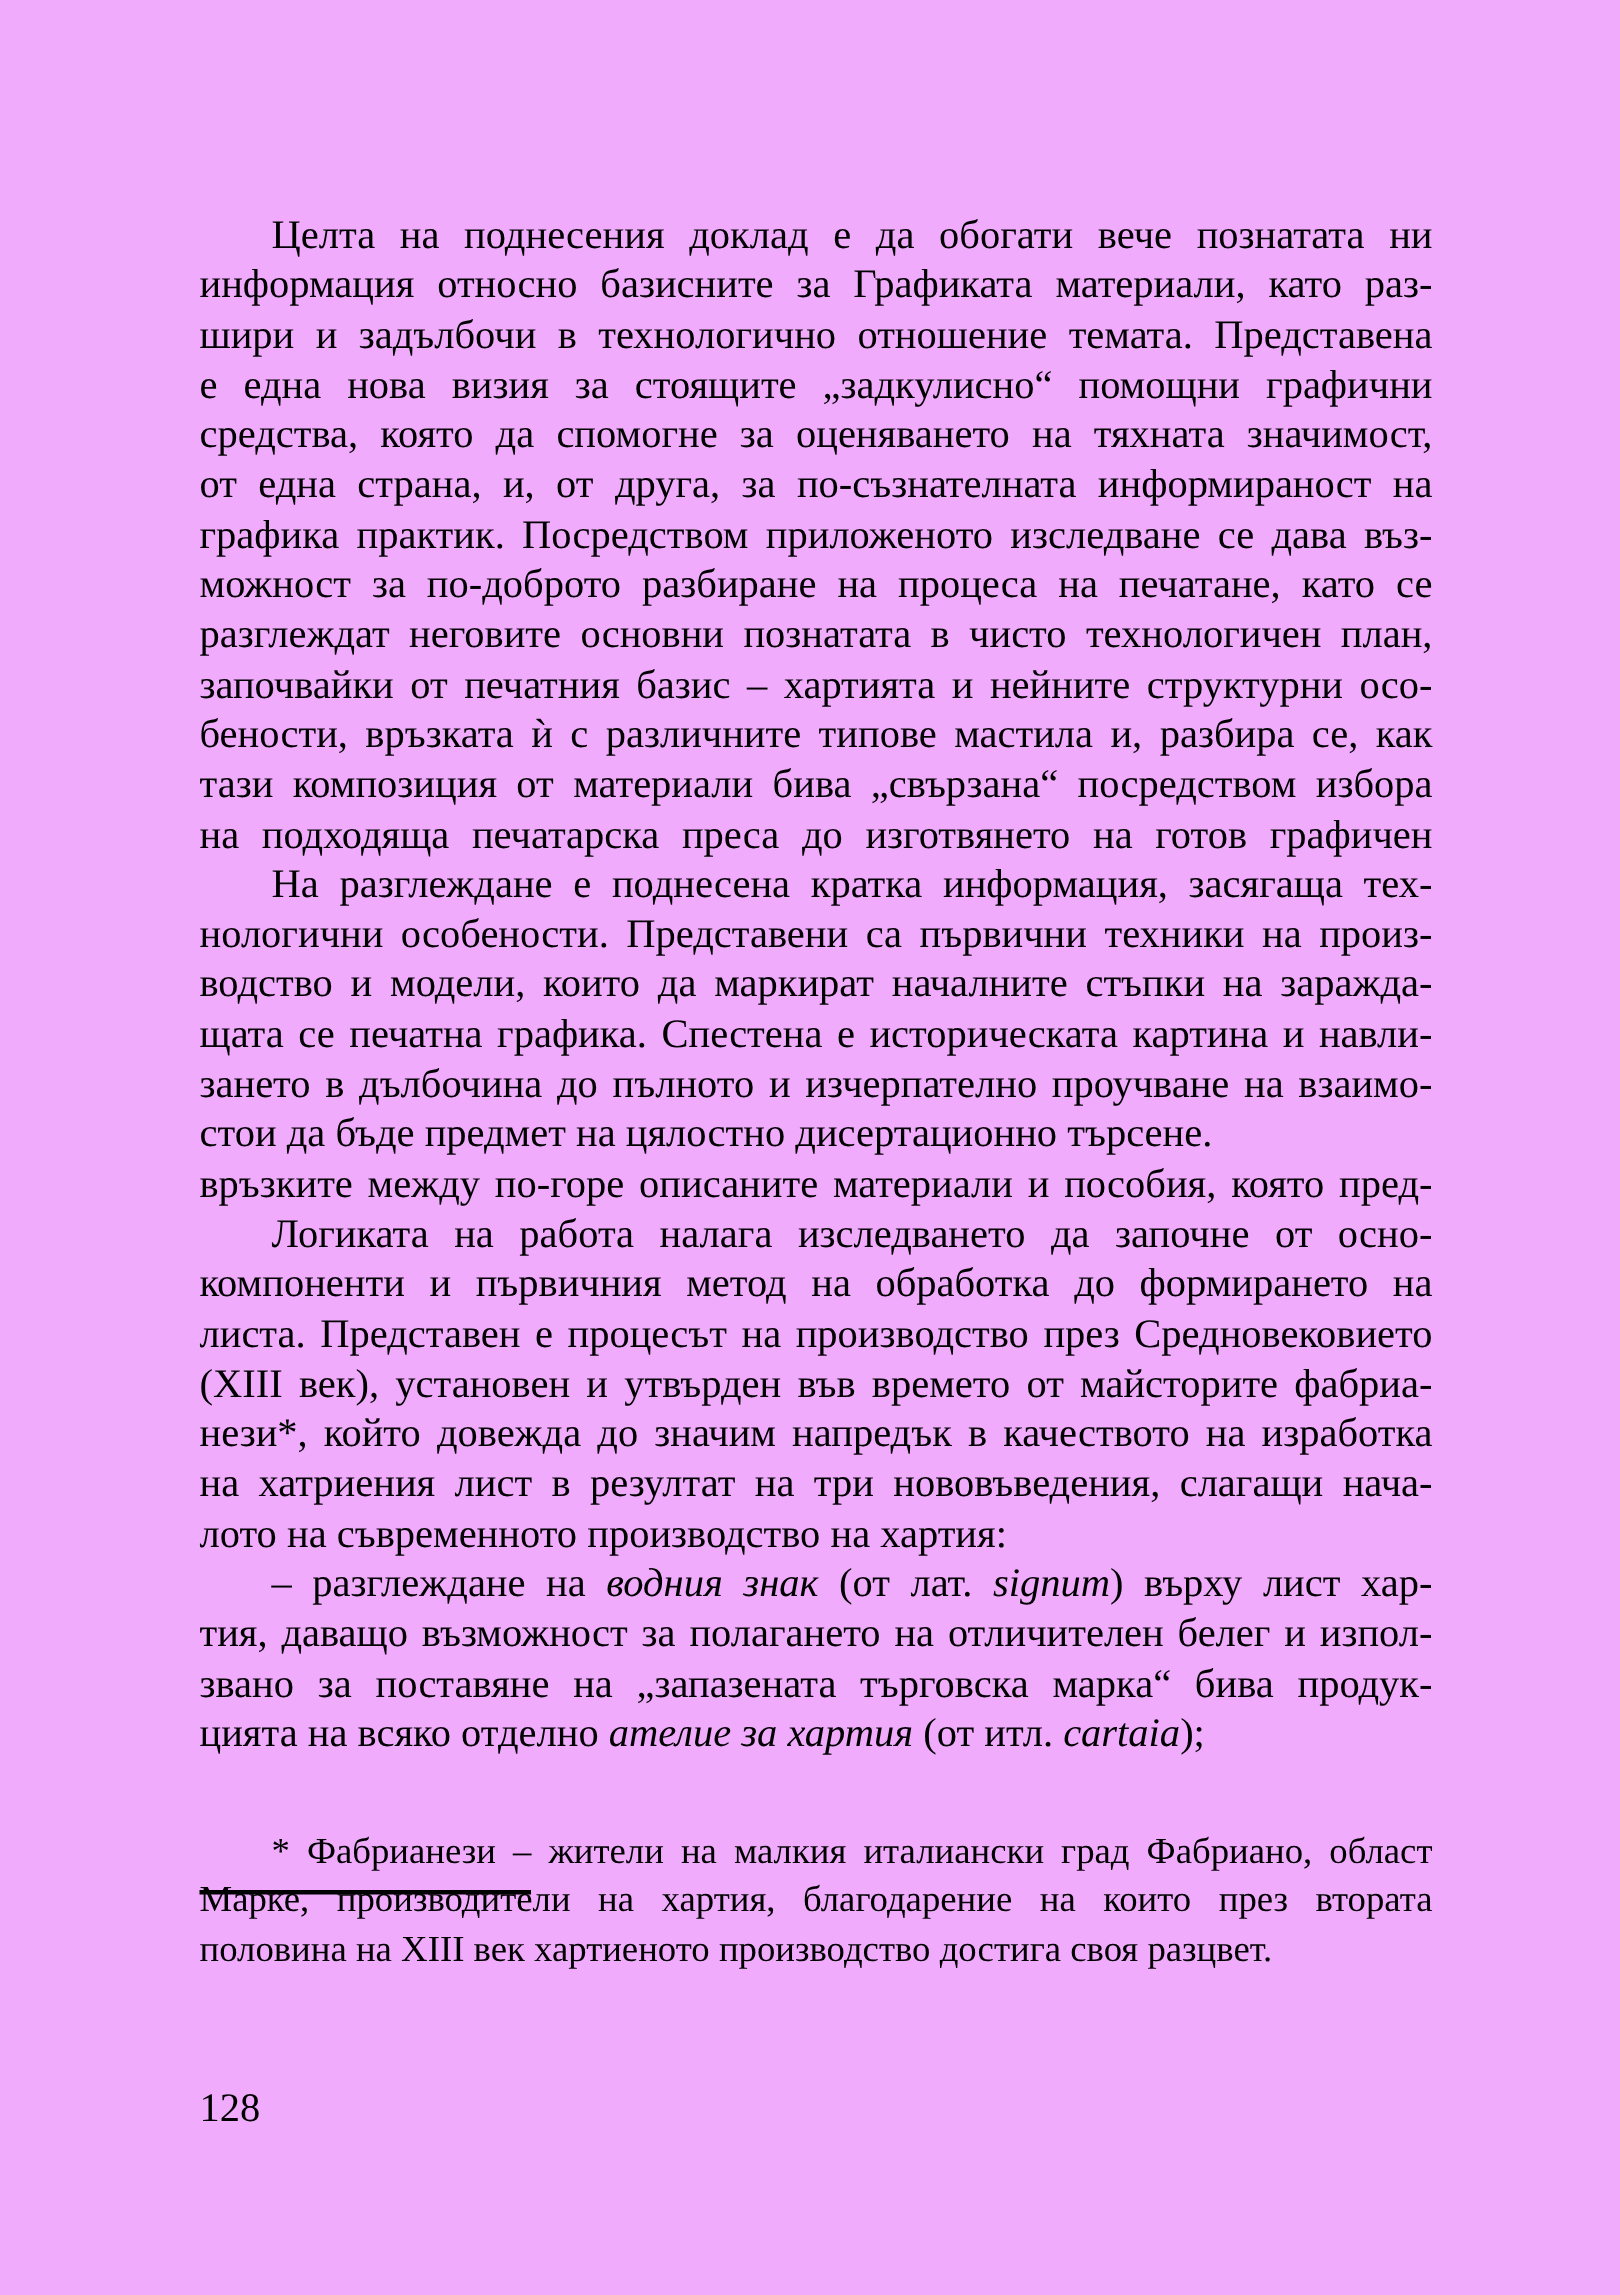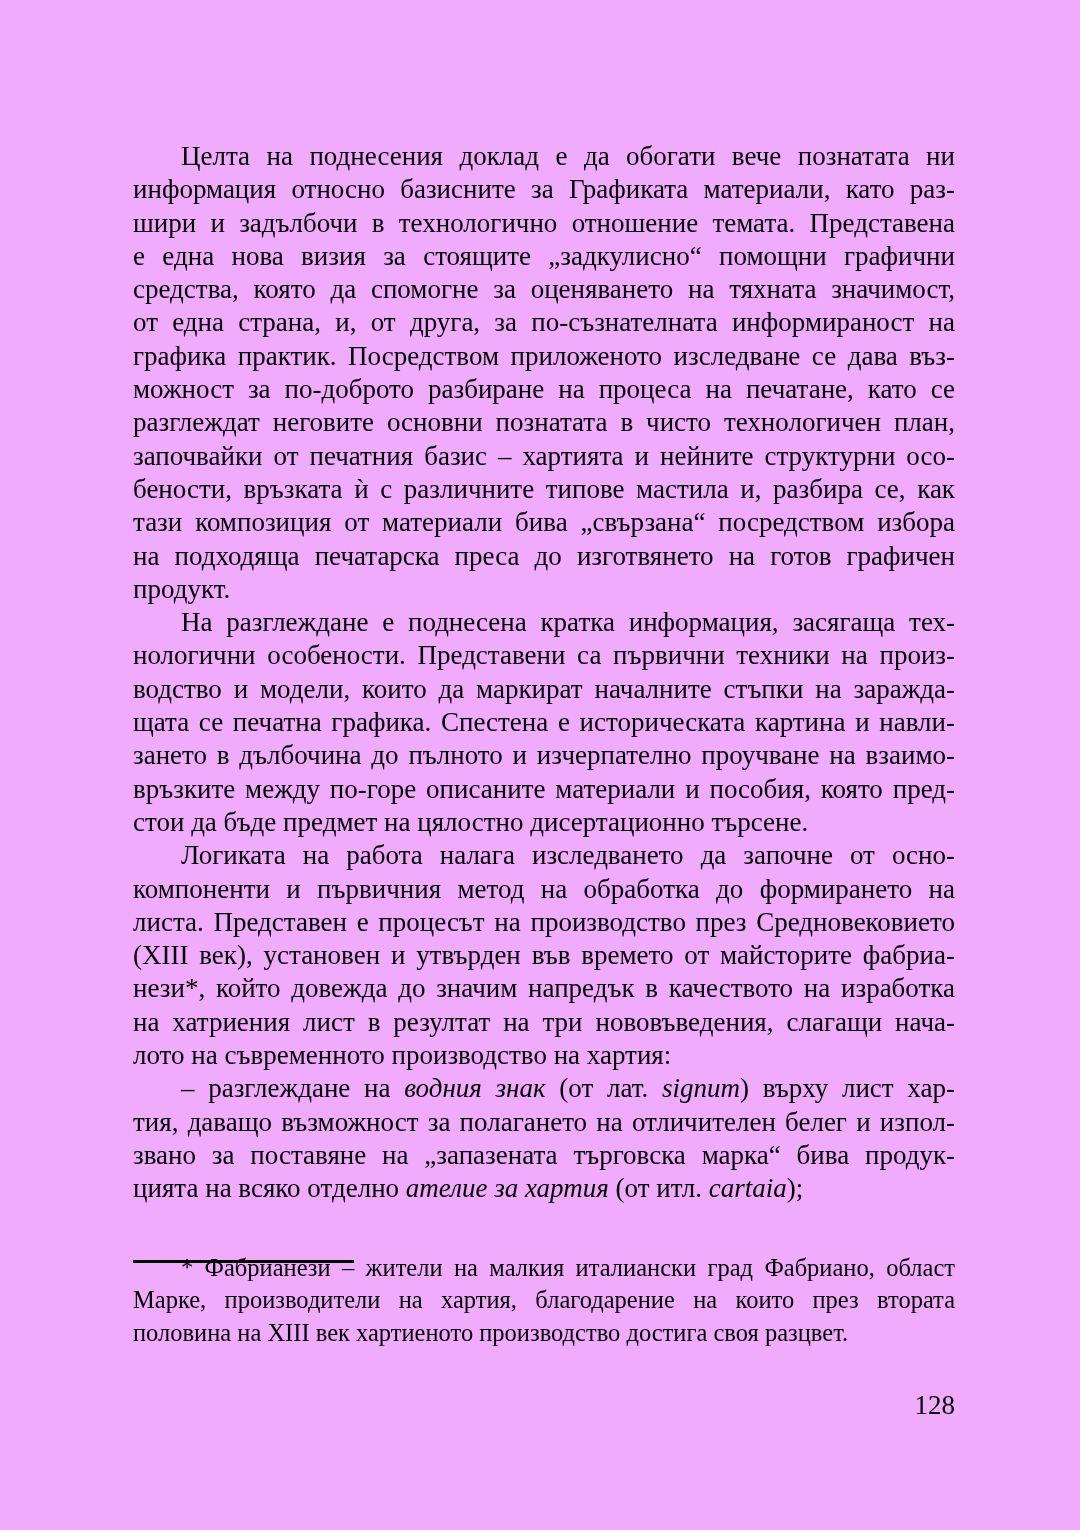--- a/index.html
+++ b/index.html
@@ -45,34 +45,34 @@
     position: absolute;
     left: 133px;
     top: 1260px;
     width: 221px;
     height: 3px;
     background: #000000;
   }
   .footnote {
     position: absolute;
     left: 133px;
-    top: 1252px;
+    top: 1219px;
     width: 822px;
     font-size: 24.5px;
     line-height: 32.4px;
   }
   .footnote .tline {
     height: 32.4px;
   }
   .page-number {
     position: absolute;
     left: 133px;
     top: 1390px;
     width: 822px;
-    text-align: right;
+    text-align: left;
     font-size: 27px;
   }
 </style>
 </head>
 <body>
 
 <div class="page">
   <main class="text-block" id="body-text">
       <div class="tline indent"><span>Целта на поднесения доклад е да обогати вече познатата ни</span></div>
       <div class="tline"><span>информация относно базисните за Графиката материали, като раз-</span></div>
@@ -80,28 +80,27 @@
       <div class="tline"><span>е една нова визия за стоящите „задкулисно“ помощни графични</span></div>
       <div class="tline"><span>средства, която да спомогне за оценяването на тяхната значимост,</span></div>
       <div class="tline"><span>от една страна, и, от друга, за по-съзнателната информираност на</span></div>
       <div class="tline"><span>графика практик. Посредством приложеното изследване се дава въз-</span></div>
       <div class="tline"><span>можност за по-доброто разбиране на процеса на печатане, като се</span></div>
       <div class="tline"><span>разглеждат неговите основни познатата в чисто технологичен план,</span></div>
       <div class="tline"><span>започвайки от печатния базис – хартията и нейните структурни осо-</span></div>
       <div class="tline"><span>бености, връзката ѝ с различните типове мастила и, разбира се, как</span></div>
       <div class="tline"><span>тази композиция от материали бива „свързана“ посредством избора</span></div>
       <div class="tline"><span>на подходяща печатарска преса до изготвянето на готов графичен</span></div>
-      <div class="tline lastline"><span>продукт.</span></div>
       <div class="tline indent"><span>На разглеждане е поднесена кратка информация, засягаща тех-</span></div>
       <div class="tline"><span>нологични особености. Представени са първични техники на произ-</span></div>
       <div class="tline"><span>водство и модели, които да маркират началните стъпки на заражда-</span></div>
       <div class="tline"><span>щата се печатна графика. Спестена е историческата картина и навли-</span></div>
       <div class="tline"><span>зането в дълбочина до пълното и изчерпателно проучване на взаимо-</span></div>
+      <div class="tline lastline"><span>стои да бъде предмет на цялостно дисертационно търсене.</span></div>
       <div class="tline"><span>връзките между по-горе описаните материали и пособия, която пред-</span></div>
-      <div class="tline lastline"><span>стои да бъде предмет на цялостно дисертационно търсене.</span></div>
       <div class="tline indent"><span>Логиката на работа налага изследването да започне от осно-</span></div>
       <div class="tline"><span>компоненти и първичния метод на обработка до формирането на</span></div>
       <div class="tline"><span>листа. Представен е процесът на производство през Средновековието</span></div>
       <div class="tline"><span>(XIII век), установен и утвърден във времето от майсторите фабриа-</span></div>
       <div class="tline"><span>нези*, който довежда до значим напредък в качеството на изработка</span></div>
       <div class="tline"><span>на хатриения лист в резултат на три нововъведения, слагащи нача-</span></div>
       <div class="tline lastline"><span>лото на съвременното производство на хартия:</span></div>
       <div class="tline indent"><span>– разглеждане на </span><span class="it">водния знак</span><span> (от лат. </span><span class="it">signum</span><span>) върху лист хар-</span></div>
       <div class="tline"><span>тия, даващо възможност за полагането на отличителен белег и изпол-</span></div>
       <div class="tline"><span>звано за поставяне на „запазената търговска марка“ бива продук-</span></div>

